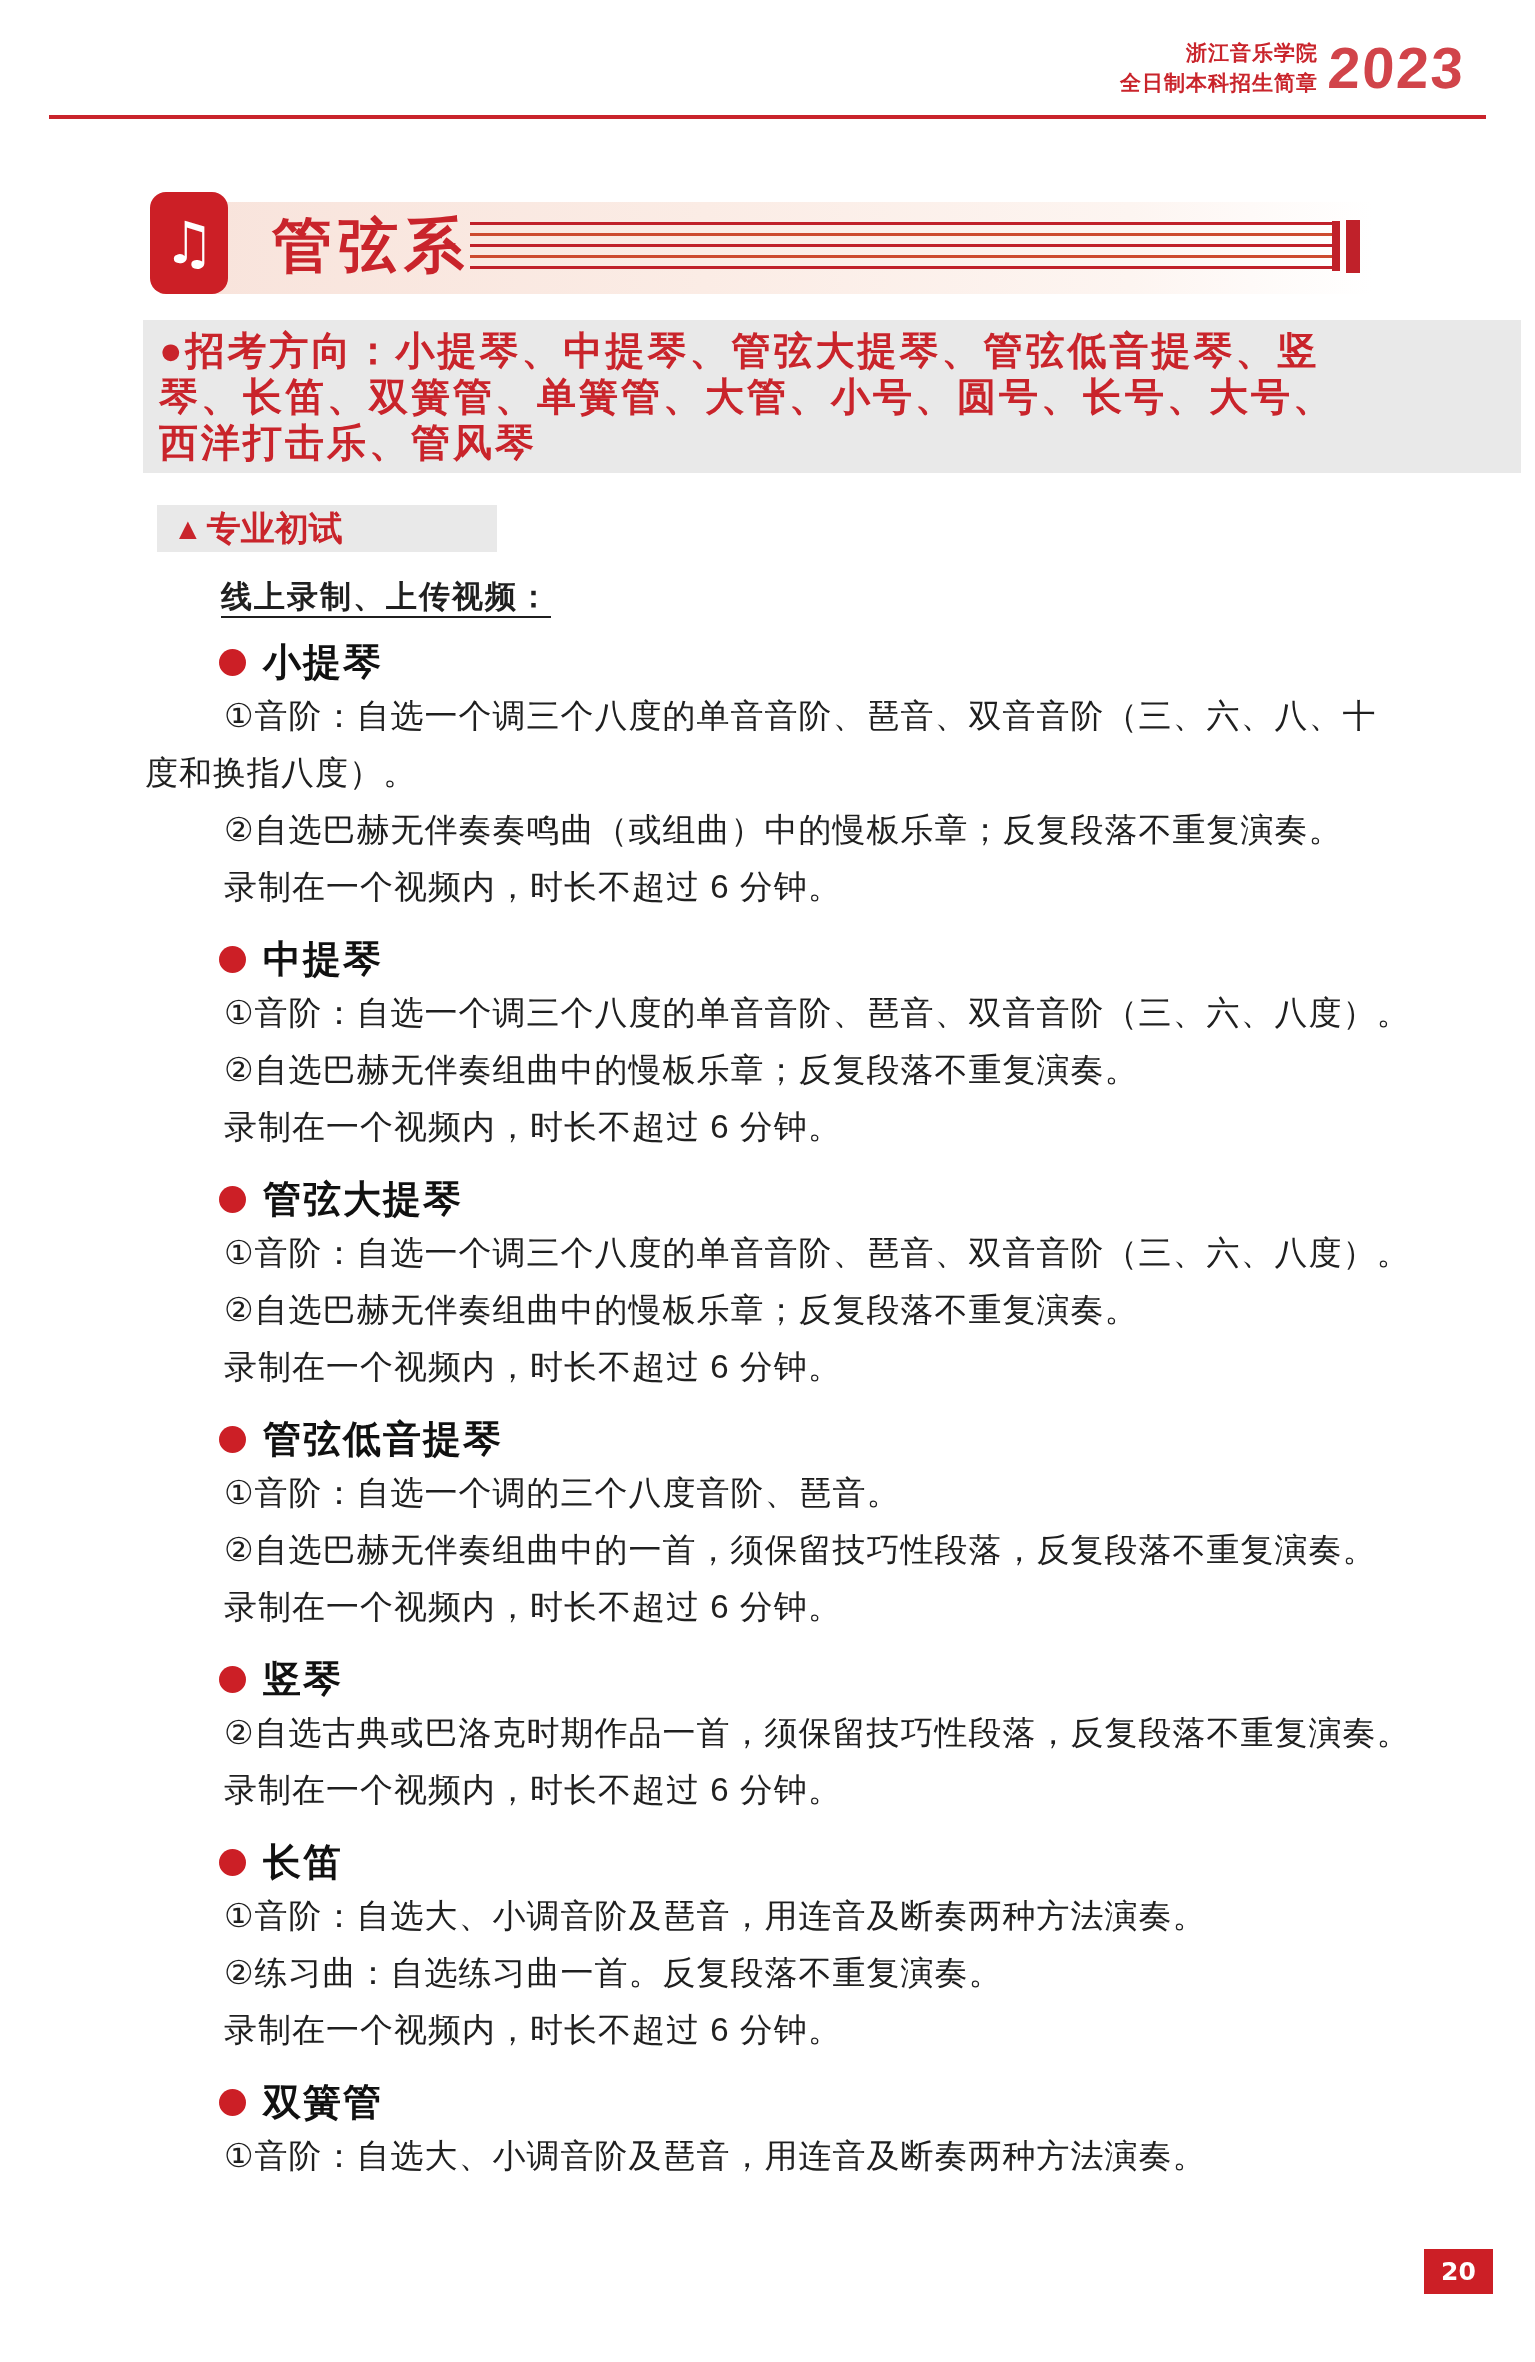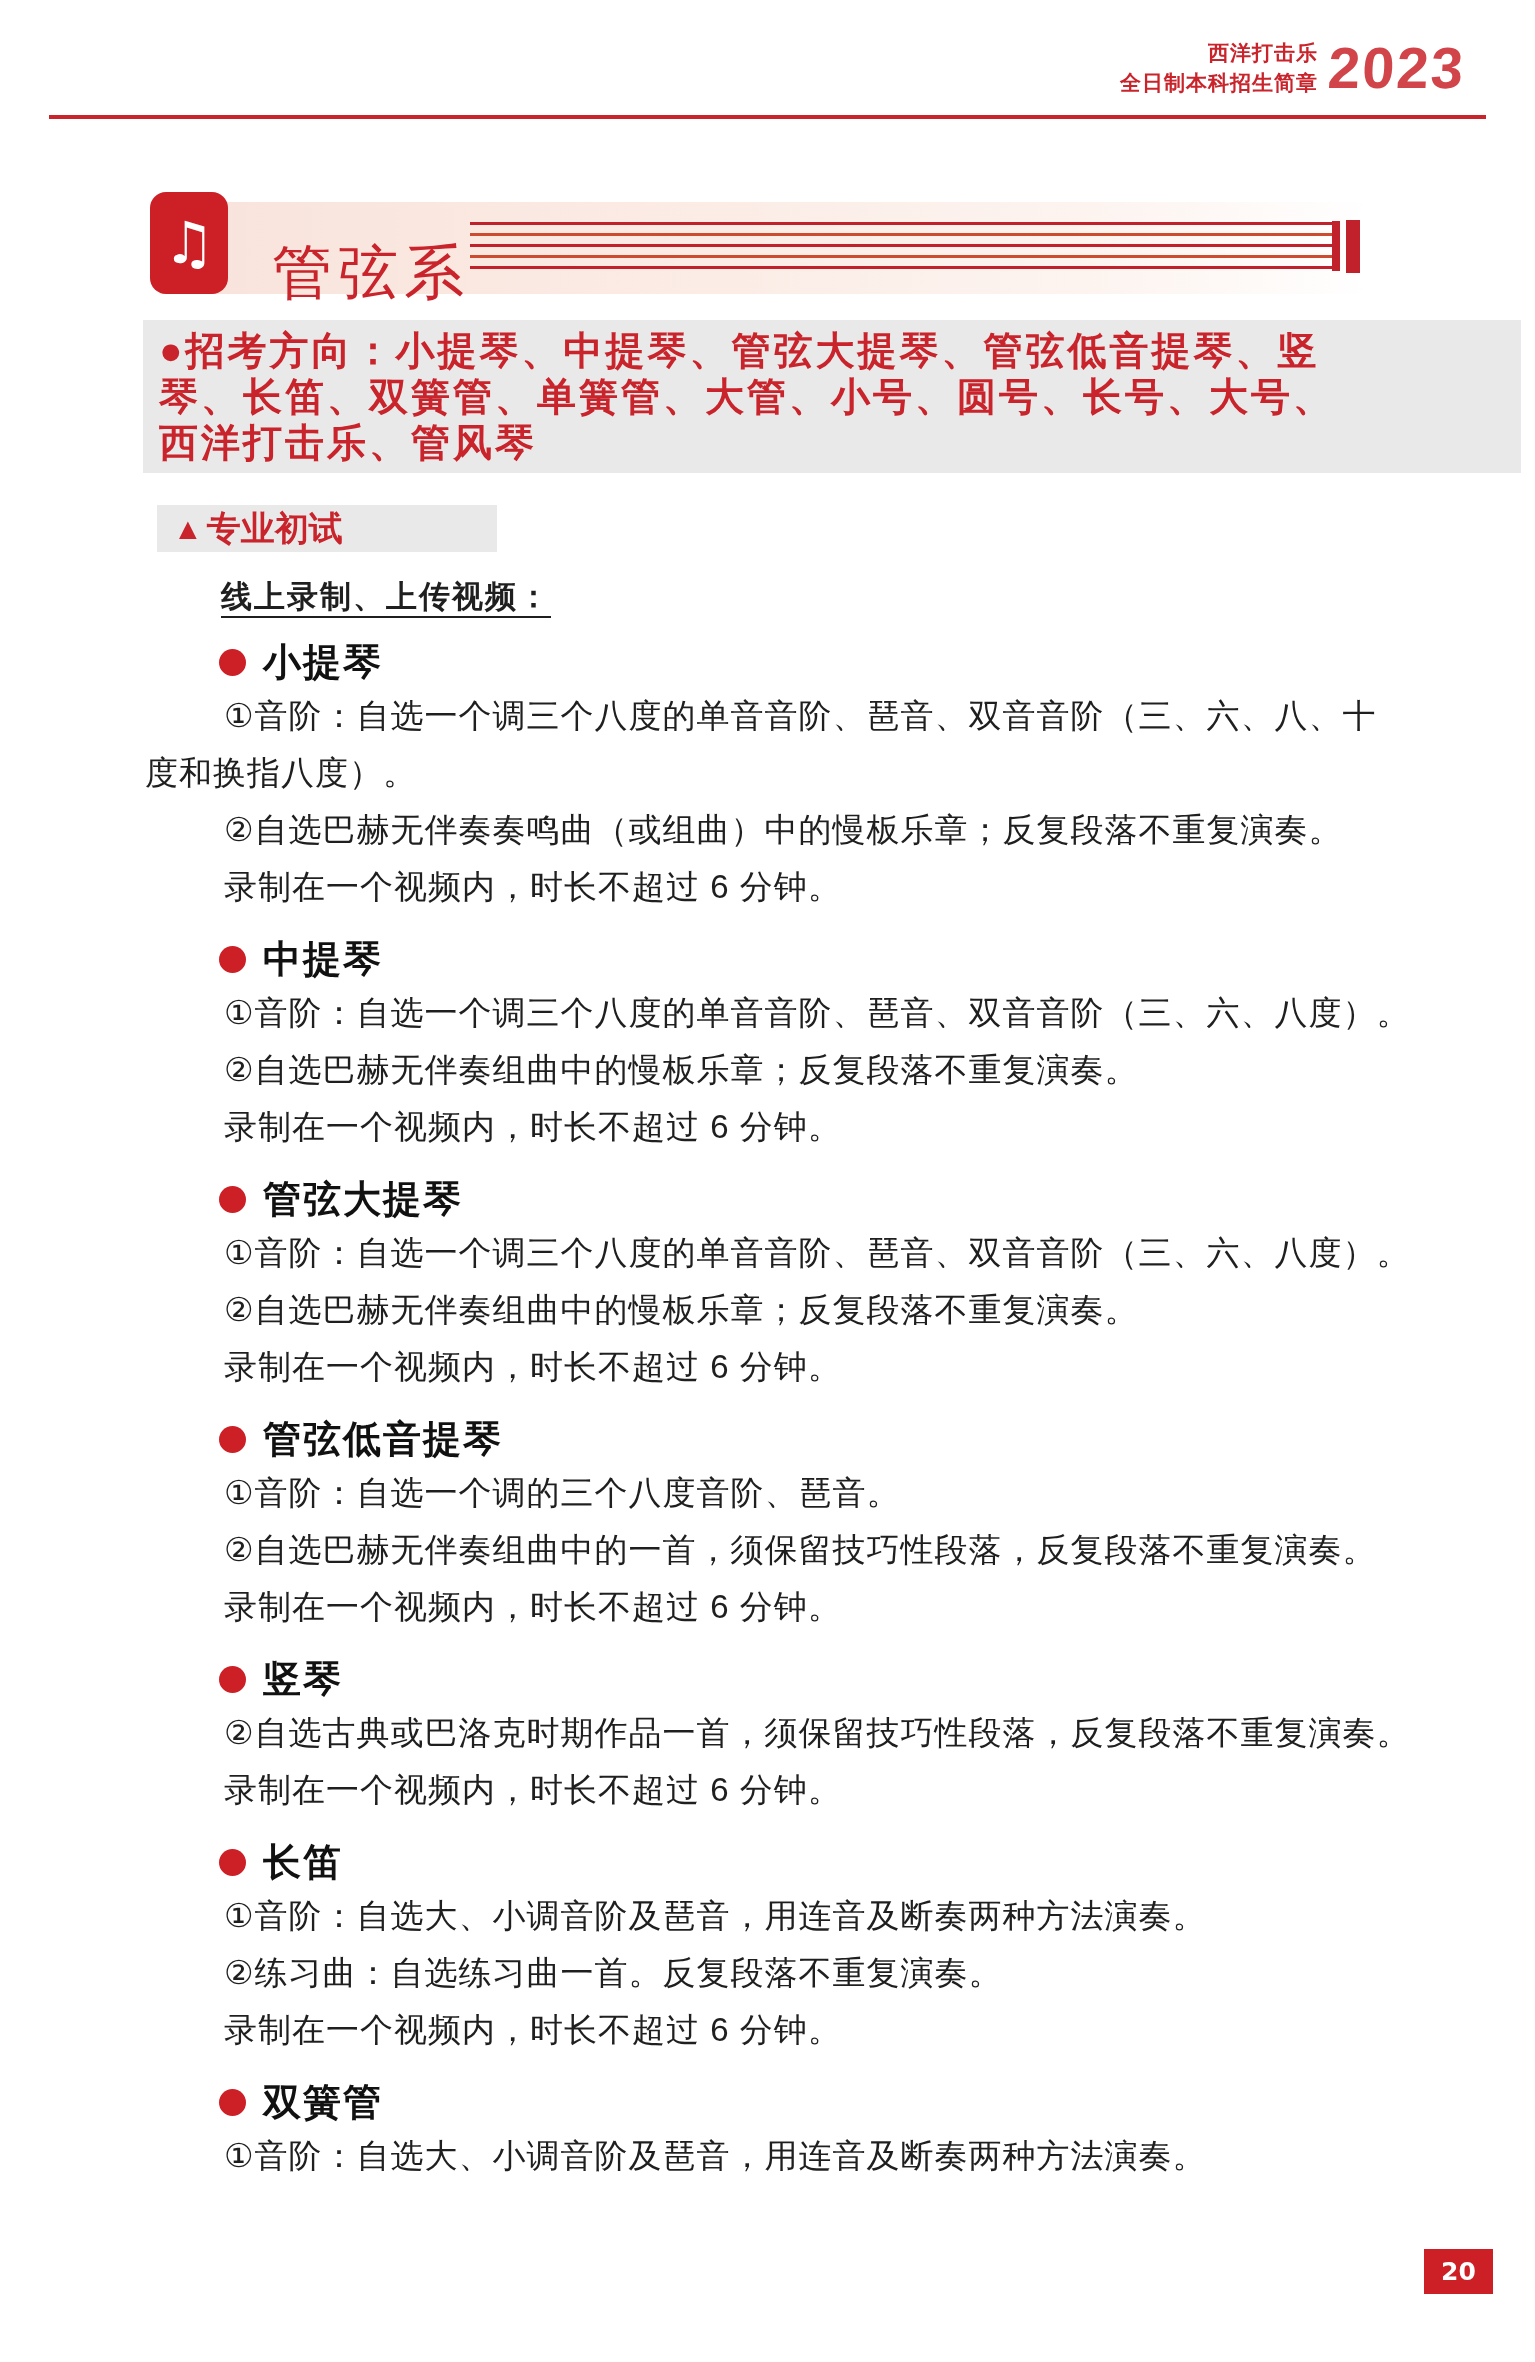--- a/index.html
+++ b/index.html
@@ -16,22 +16,22 @@
   .rule{position:absolute;top:115px;left:49px;width:1437px;height:4px;
     background:var(--accent-red,#c9242b);}
   
   .band{position:absolute;top:202px;left:160px;width:1212px;height:92px;
     background:linear-gradient(90deg,#f8e3db 0%,#fbece5 45%,#fdf5f1 80%,#ffffff 100%);}
   .note-badge{position:absolute;top:192px;left:150px;width:78px;height:102px;
     background:var(--banner-red,#cc1f26);border-radius:16px;display:flex;
     align-items:center;justify-content:center;z-index:2;}
   .note-glyph{color:#fff;font-size:58px;line-height:1;font-family:"DejaVu Sans",sans-serif;}
   .dept-name{position:absolute;top:206px;left:272px;z-index:2;
-    font-family:"Liberation Serif","DejaVu Serif",serif;font-weight:normal;
-    font-size:60px;color:var(--accent-red,#c9242b);letter-spacing:6px;margin-top:27px;}
+    font-family:"Liberation Serif","DejaVu Serif",serif;font-weight:bold;
+    font-size:60px;color:var(--accent-red,#c9242b);letter-spacing:6px;}
   .staff{position:absolute;top:221px;left:470px;width:895px;height:54px;z-index:1;}
   .sl{position:absolute;left:0;width:862px;height:3px;}
   .sl:nth-child(odd){background:#c0212a;}
   .sl:nth-child(even){background:#cd4b2f;}
   .sl1{top:1px;}.sl2{top:12px;}.sl3{top:23px;}.sl4{top:34px;}.sl5{top:45px;}
   .bar-thin{position:absolute;left:862px;top:0;width:8px;height:50px;background:#c0212a;}
   .bar-thick{position:absolute;left:876px;top:-1px;width:14px;height:53px;background:#c0212a;}
   
   .directions{position:absolute;top:320px;left:143px;width:1378px;height:153px;
     background:var(--box-gray,#e9e9e9);box-sizing:border-box;padding:8px 0 0 16px;}
@@ -57,21 +57,21 @@
     display:flex;align-items:center;justify-content:center;
     font-family:"DejaVu Sans",sans-serif;}
 </style>
 </head>
 <body>
 
 <div class="page">
 
   <div class="masthead">
     <div class="masthead-text">
-      <div>西洋打击乐</div>
+      <div>浙江音乐学院</div>
       <div>全日制本科招生简章</div>
     </div>
     <div class="year">2023</div>
   </div>
   <div class="rule"></div>
 
   <div class="band"></div>
   <div class="note-badge">
     <span class="note-glyph">♫</span>
   </div>

